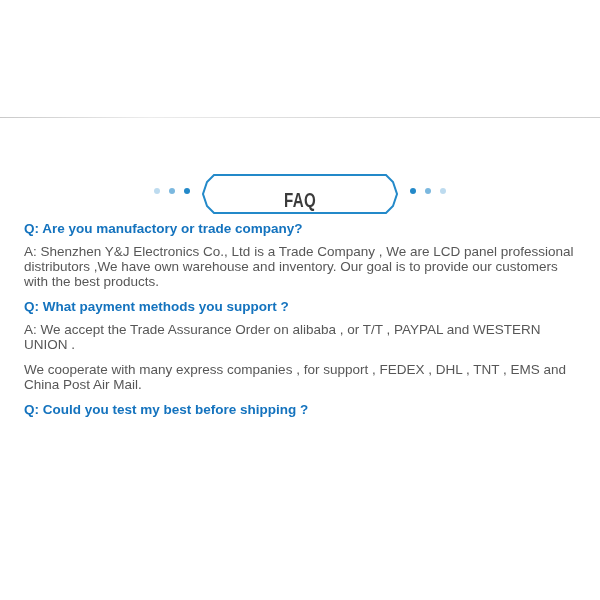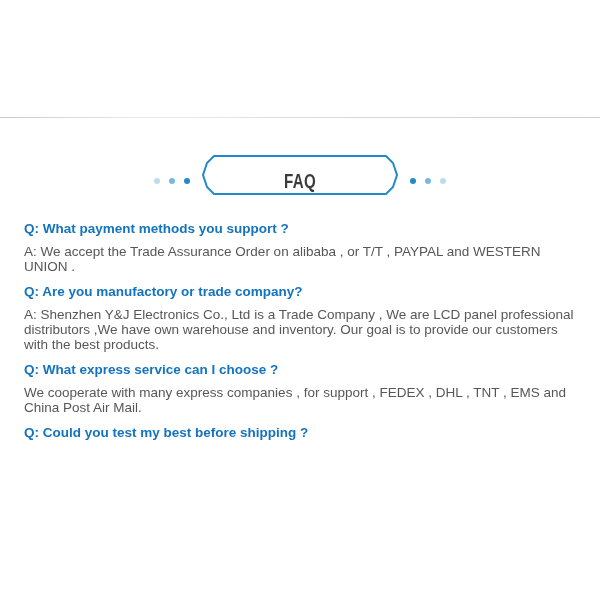--- a/index.html
+++ b/index.html
@@ -50,20 +50,21 @@
   }
   .dot.o3 { opacity: 0.30; }
   .dot.o6 { opacity: 0.60; }
   .dot.o10 { opacity: 1; }
 
   .faq-badge {
     position: relative;
     width: 196px;
     height: 52px;
     color: var(--accent, #2389c9);
+    margin-top: 19px;
   }
   .faq-badge svg {
     position: absolute;
     inset: 0;
     display: block;
   }
   .faq-title {
     position: absolute;
     inset: 0;
     display: flex;
@@ -120,27 +121,26 @@
 
   <span class="dots right">
     <span class="dot o10"></span>
     <span class="dot o6"></span>
     <span class="dot o3"></span>
   </span>
 </div>
 
 <div class="faq-content">
   <div class="faq-item">
+    <h3 class="faq-question">Q: Are you manufactory or trade company?</h3>
+    <p class="faq-answer">A: Shenzhen Y&amp;J Electronics Co., Ltd is a Trade Company , We are LCD panel professional distributors ,We have own warehouse and inventory. Our goal is to provide our customers with the best products.</p>
+  </div>
+  <div class="faq-item">
     <h3 class="faq-question">Q: What payment methods you support ?</h3>
     <p class="faq-answer">A: We accept the Trade Assurance Order on alibaba , or T/T , PAYPAL and WESTERN UNION .</p>
   </div>
   <div class="faq-item">
-    <h3 class="faq-question">Q: Are you manufactory or trade company?</h3>
-    <p class="faq-answer">A: Shenzhen Y&amp;J Electronics Co., Ltd is a Trade Company , We are LCD panel professional distributors ,We have own warehouse and inventory. Our goal is to provide our customers with the best products.</p>
-  </div>
-  <div class="faq-item">
-    <h3 class="faq-question">Q: What express service can I choose ?</h3>
     <p class="faq-answer">We cooperate with many express companies , for support , FEDEX , DHL , TNT , EMS and China Post Air Mail.</p>
   </div>
   <div class="faq-item">
     <h3 class="faq-question">Q: Could you test my best before shipping ?</h3>
   </div>
 </div>
 
 </body></html>

